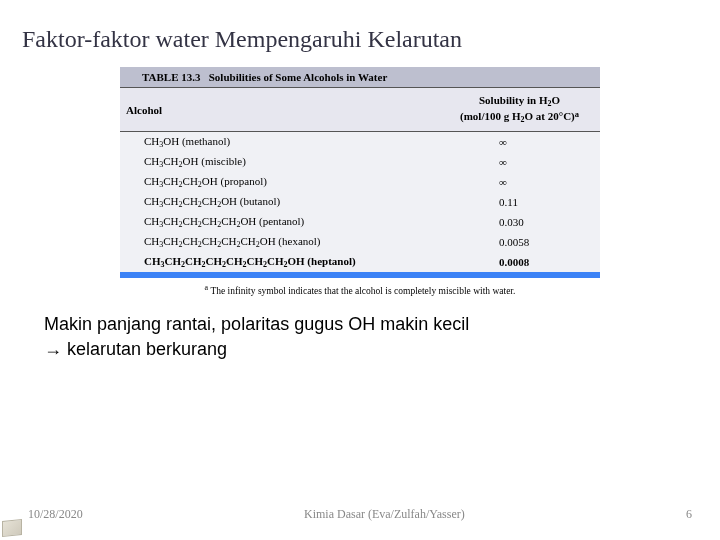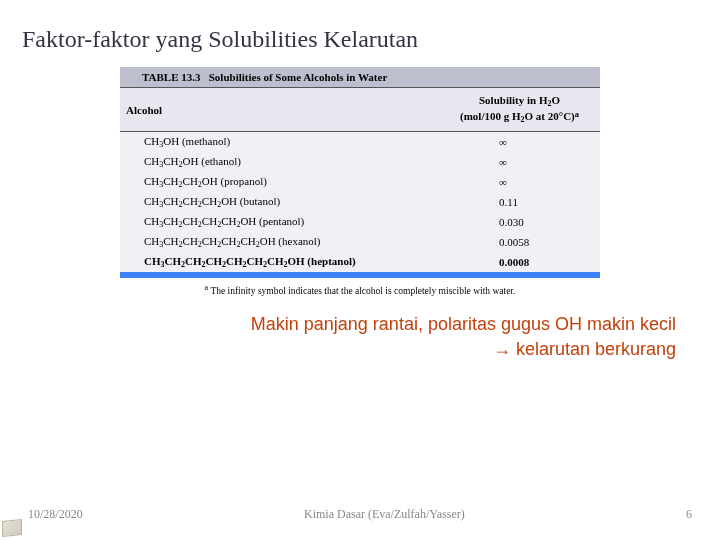--- a/index.html
+++ b/index.html
@@ -75,24 +75,23 @@
     font-size: 9.5px;
     font-family: Georgia, serif;
     padding: 5px 6px 2px 6px;
     text-align: center;
   }
   .footnote sup { font-size: 8px; }
   sub { font-size: 8px; vertical-align: -2px; }
   .conclusion {
     font-family: Arial, sans-serif;
     font-size: 18px;
-    color: #c2410c;
+    color: #000000;
     margin: 14px 22px 0 22px;
     line-height: 1.4;
-    text-align: right;
   }
   .footer {
     position: absolute;
     bottom: 18px;
     left: 0;
     width: 100%;
     box-sizing: border-box;
     padding: 0 28px;
     display: flex;
     justify-content: space-between;
@@ -120,21 +119,21 @@
     transform: skewY(-6deg);
   }
   .inf { font-family: "Times New Roman", serif; }
   .arrow { font-family: Arial, sans-serif; }
   .supA { font-size: 8.5px; vertical-align: 3px; }
 </style>
 </head>
 <body>
 <div class="slide">
 
-  <div class="title">Faktor-faktor yang Solubilities Kelarutan</div>
+  <div class="title">Faktor-faktor water Mempengaruhi Kelarutan</div>
 
   <div class="table-wrap">
     <table class="tbl">
       <tbody>
         <tr class="caption">
           <td colspan="2">
             <span class="capnum">TABLE 13.3</span>&nbsp;&nbsp;&nbsp;<span>Solubilities of Some Alcohols in Water</span>
           </td>
         </tr>
         <tr class="head">
@@ -144,21 +143,21 @@
             (mol/100 g H<sub>2</sub>O at 20°C)<span class="supA">a</span>
           </td>
         </tr>
       </tbody>
       <tbody class="data">
         <tr>
           <td>CH<sub>3</sub>OH (<span>methanol</span>)</td>
           <td class="val"><span class="inf">∞</span></td>
         </tr>
         <tr>
-          <td>CH<sub>3</sub>CH<sub>2</sub>OH (<span>ethanol</span>)</td>
+          <td>CH<sub>3</sub>CH<sub>2</sub>OH (<span>miscible</span>)</td>
           <td class="val"><span class="inf">∞</span></td>
         </tr>
         <tr>
           <td>CH<sub>3</sub>CH<sub>2</sub>CH<sub>2</sub>OH (<span>propanol</span>)</td>
           <td class="val"><span class="inf">∞</span></td>
         </tr>
         <tr>
           <td>CH<sub>3</sub>CH<sub>2</sub>CH<sub>2</sub>CH<sub>2</sub>OH (<span>butanol</span>)</td>
           <td class="val"><span>0.11</span></td>
         </tr>

